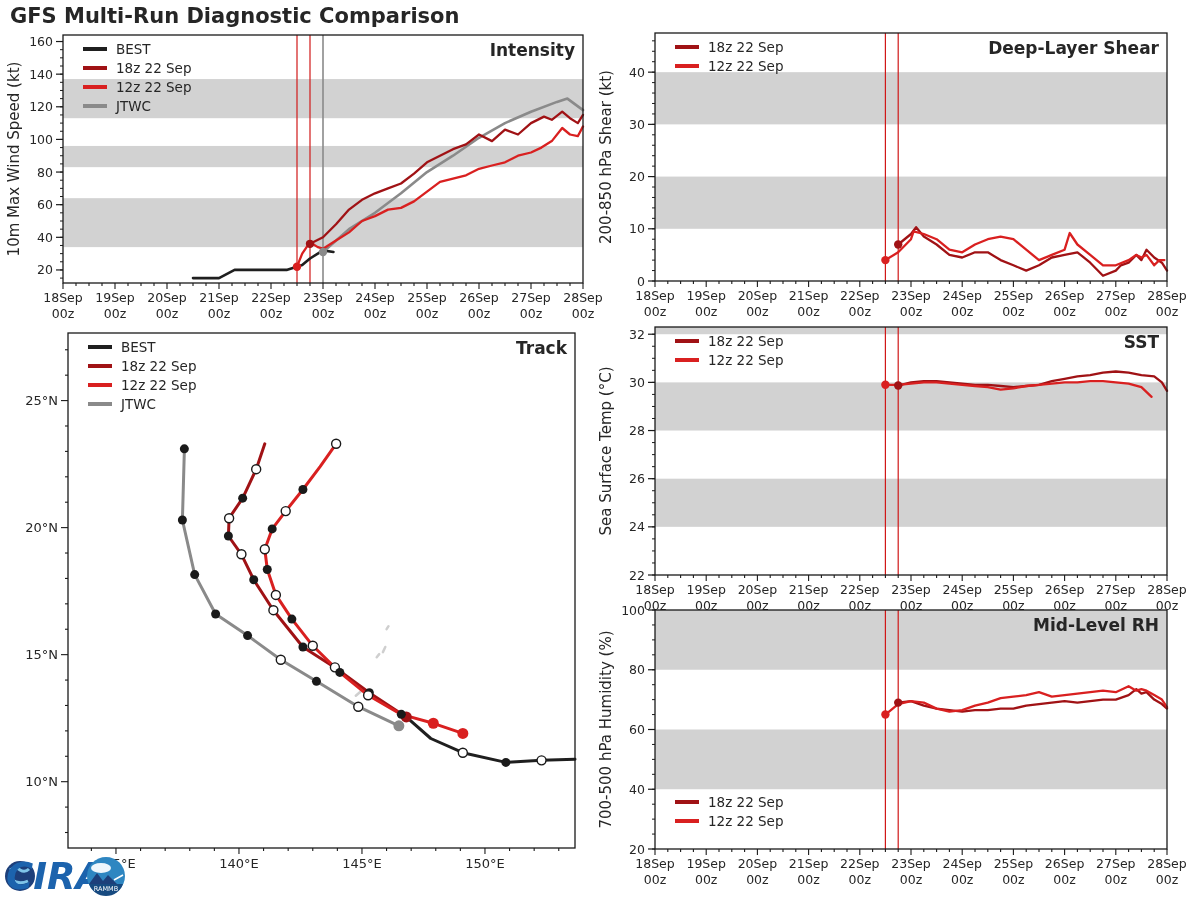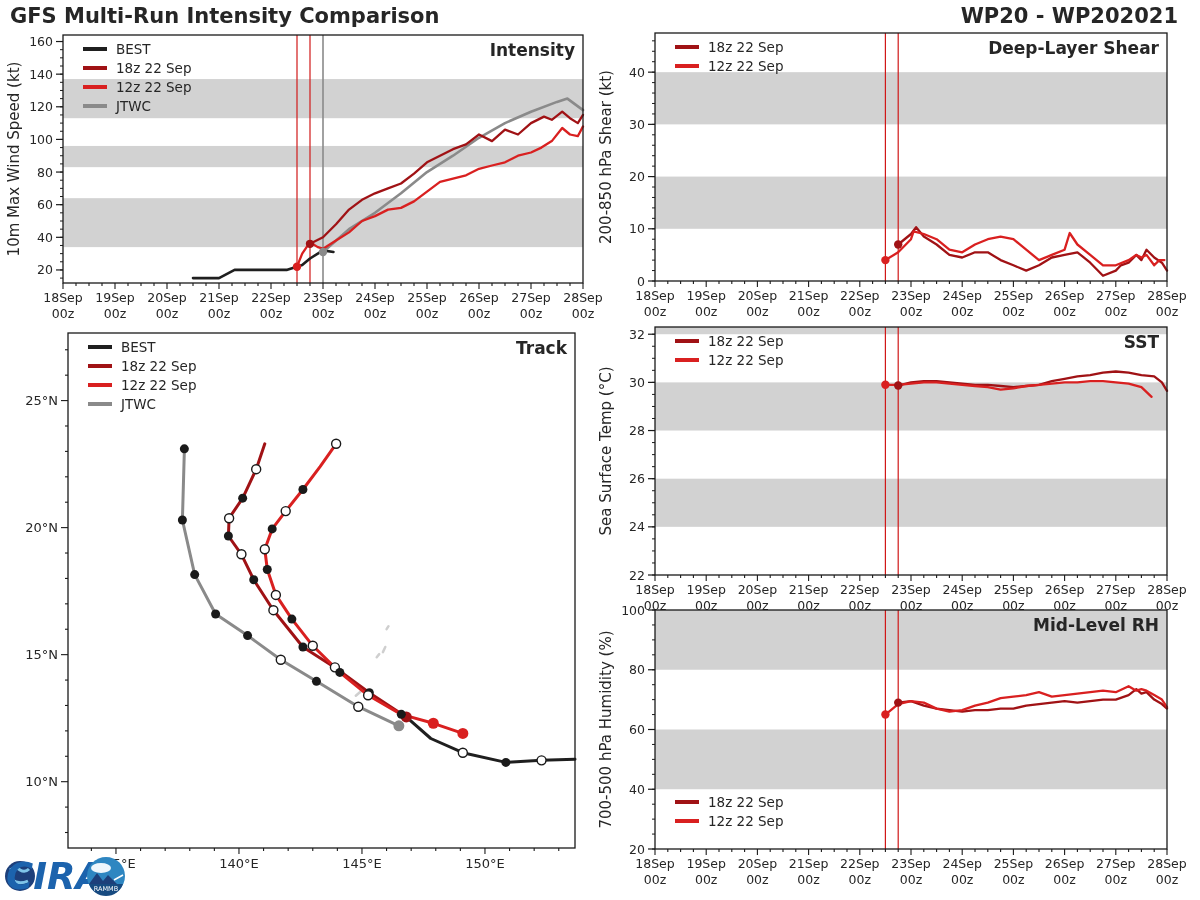--- a/index.html
+++ b/index.html
@@ -8,22 +8,21 @@
   .title-left{position:absolute;left:10px;top:4px;font-size:21px;font-weight:bold;color:#262626;}
   .title-right{position:absolute;right:22px;top:4px;font-size:21px;font-weight:bold;color:#262626;}
   #figure{position:absolute;left:0;top:0;}
   .logo{position:absolute;left:2px;top:846px;width:130px;height:54px;}
   svg text{font-family:"DejaVu Sans","Liberation Sans",sans-serif;}
 </style>
 </head>
 <body>
 
 <div class="page">
-  <div class="title-left">GFS Multi-Run Intensity Comparison</div>
-  <div class="title-right">WP20 - WP202021</div>
+  <div class="title-left">GFS Multi-Run Diagnostic Comparison</div>
 
   <svg id="figure" width="1200" height="900">
       <g>
         <rect x="63" y="198.1578947368421" width="520" height="48.94736842105263" fill="#d2d2d2"></rect>
         <rect x="63" y="145.94736842105263" width="520" height="21.21052631578948" fill="#d2d2d2"></rect>
         <rect x="63" y="79.05263157894737" width="520" height="39.15789473684211" fill="#d2d2d2"></rect>
         <line x1="297" y1="35" x2="297" y2="283" stroke="#d01818" stroke-width="1.2"></line>
         <line x1="310" y1="35" x2="310" y2="283" stroke="#d01818" stroke-width="1.2"></line>
         <line x1="323" y1="35" x2="323" y2="283" stroke="#8a8a8a" stroke-width="1.6"></line>
         <polyline points="193.0,278.1 219.0,278.1 234.6,269.9 286.6,269.9 302.2,265.1 310.0,258.5 323.0,250.4 333.4,252.0" fill="none" stroke="#1f1f1f" stroke-width="2.6" stroke-linejoin="round" stroke-linecap="round"></polyline>

